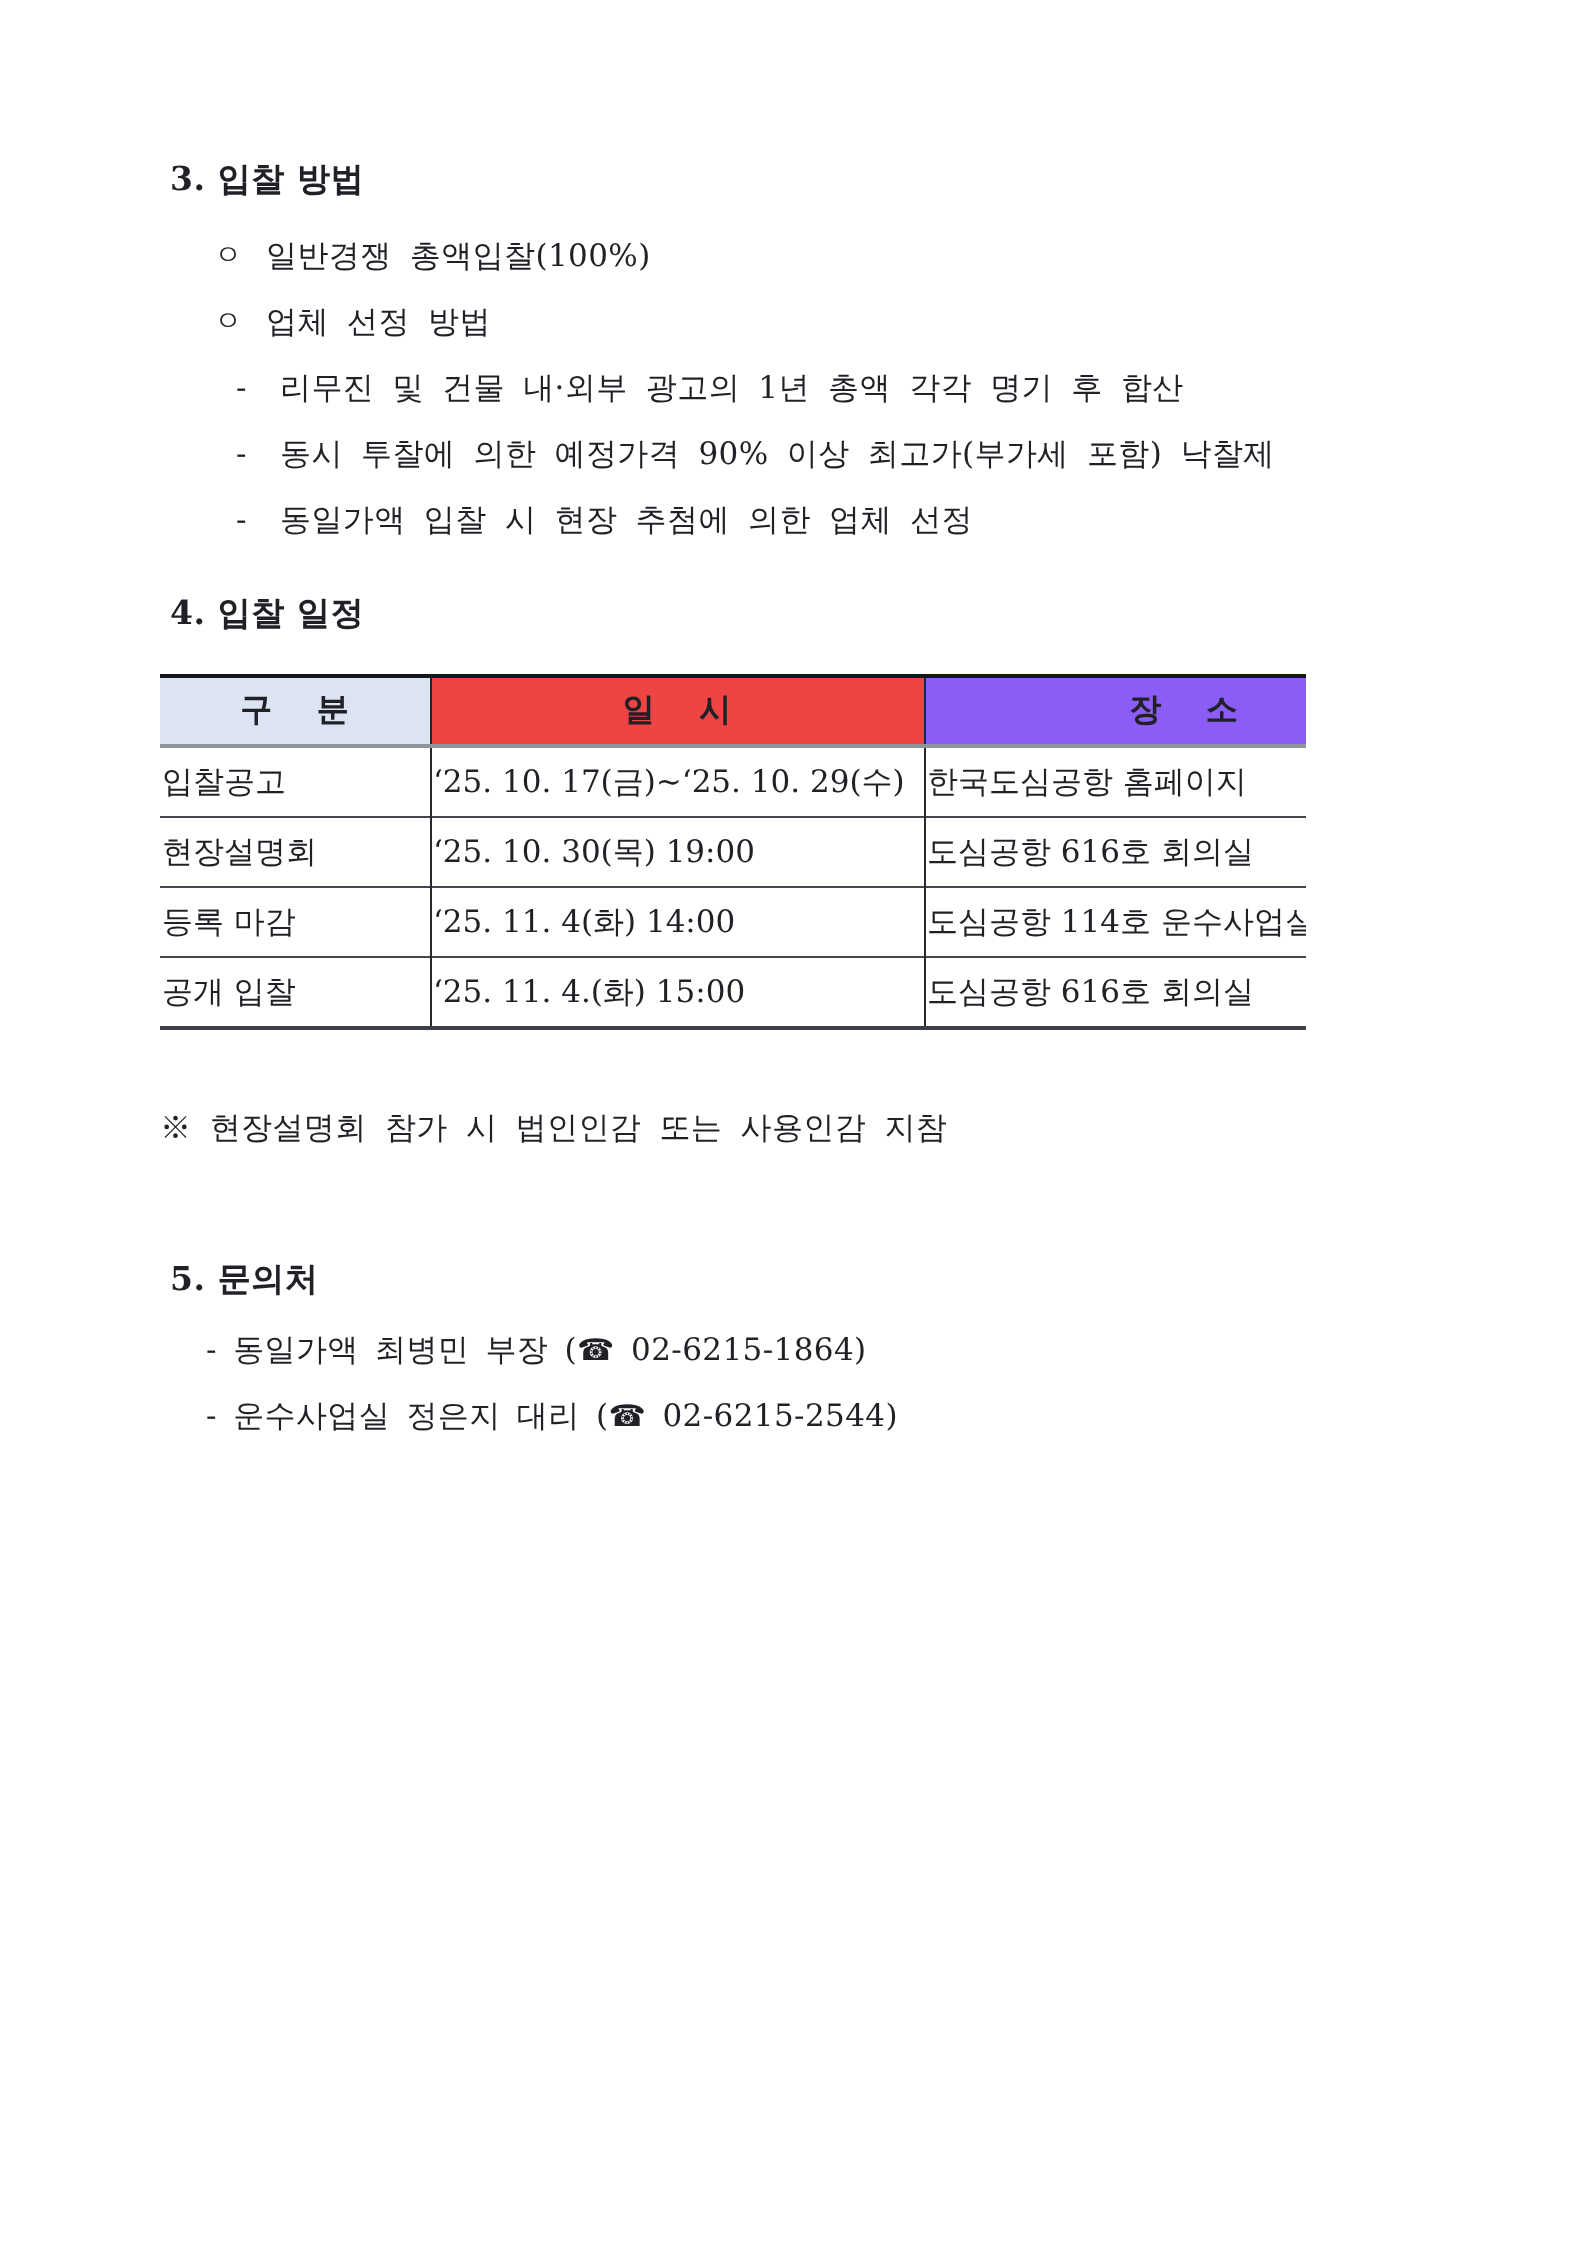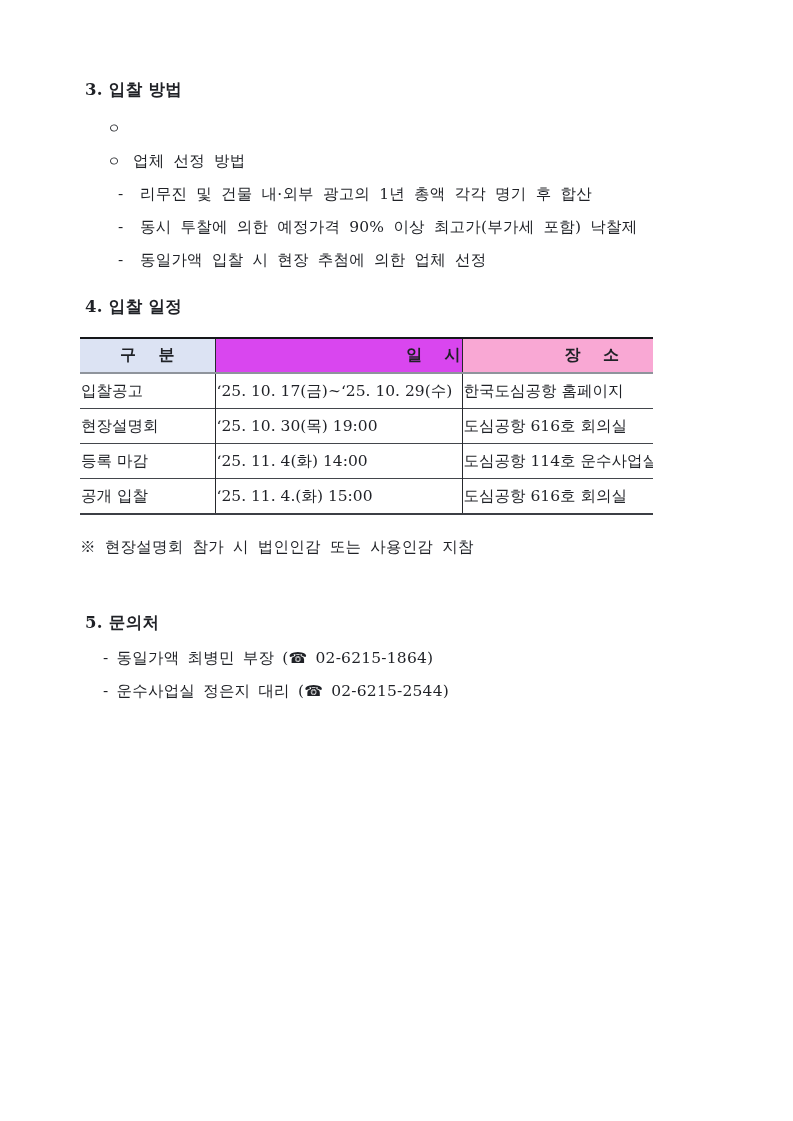--- a/index.html
+++ b/index.html
@@ -44,21 +44,21 @@
     text-align:left; vertical-align:middle;
     border-top:1.3px solid #43464c;
     white-space:nowrap;
   }
   .sched th:nth-child(1), .sched td:nth-child(1),
   .sched th:nth-child(2), .sched td:nth-child(2) {
     border-right:1.6px solid #26282c;
   }
 
   .note {
-    margin:18px 0 0 -5px;
+    margin:35px 0 0 -5px;
     font-size:15.5px; line-height:28px;
     word-spacing:4px; letter-spacing:0.2px;
   }
 
   .section-5 { margin-top:52px; }
   .contact-list { margin:9px 0 0 0; }
   .contact-line {
     padding-left:18px; line-height:33px; font-size:15.5px;
     word-spacing:3px; letter-spacing:0.2px;
   }
@@ -68,20 +68,21 @@
 <body>
 
 <div class="page">
   <div class="content">
 
     <div class="heading">3. 입찰 방법</div>
 
     <div class="list">
       <div class="li l1">
         <span class="bullet">ㅇ</span>
+        <span>일반경쟁 총액입찰(100%)</span>
       </div>
       <div class="li l1">
         <span class="bullet">ㅇ</span>
         <span>업체 선정 방법</span>
       </div>
       <div class="li l2">
         <span class="bullet">-</span>
         <span>리무진 및 건물 내·외부 광고의 1년 총액 각각 명기 후 합산</span>
       </div>
       <div class="li l2">
@@ -98,22 +99,22 @@
 
     <table class="sched">
       <colgroup>
         <col style="width:135px">
           <col style="width:247px">
           <col style="width:231px">
       </colgroup>
       <thead>
         <tr>
           <th style="background: rgb(220, 227, 243);">구    분</th>
-          <th style="background: #d946ef; text-align: right;">일    시</th>
-          <th style="background: #f9a8d4; padding-left: 29px;">장    소</th>
+          <th style="background: #ef4444;">일    시</th>
+          <th style="background: #8b5cf6; padding-left: 29px;">장    소</th>
         </tr>
       </thead>
       <tbody>
         <tr>
           <td>입찰공고</td>
           <td>‘25. 10. 17(금)~‘25. 10. 29(수)</td>
           <td>한국도심공항 홈페이지</td>
         </tr>
         <tr>
           <td>현장설명회</td>

